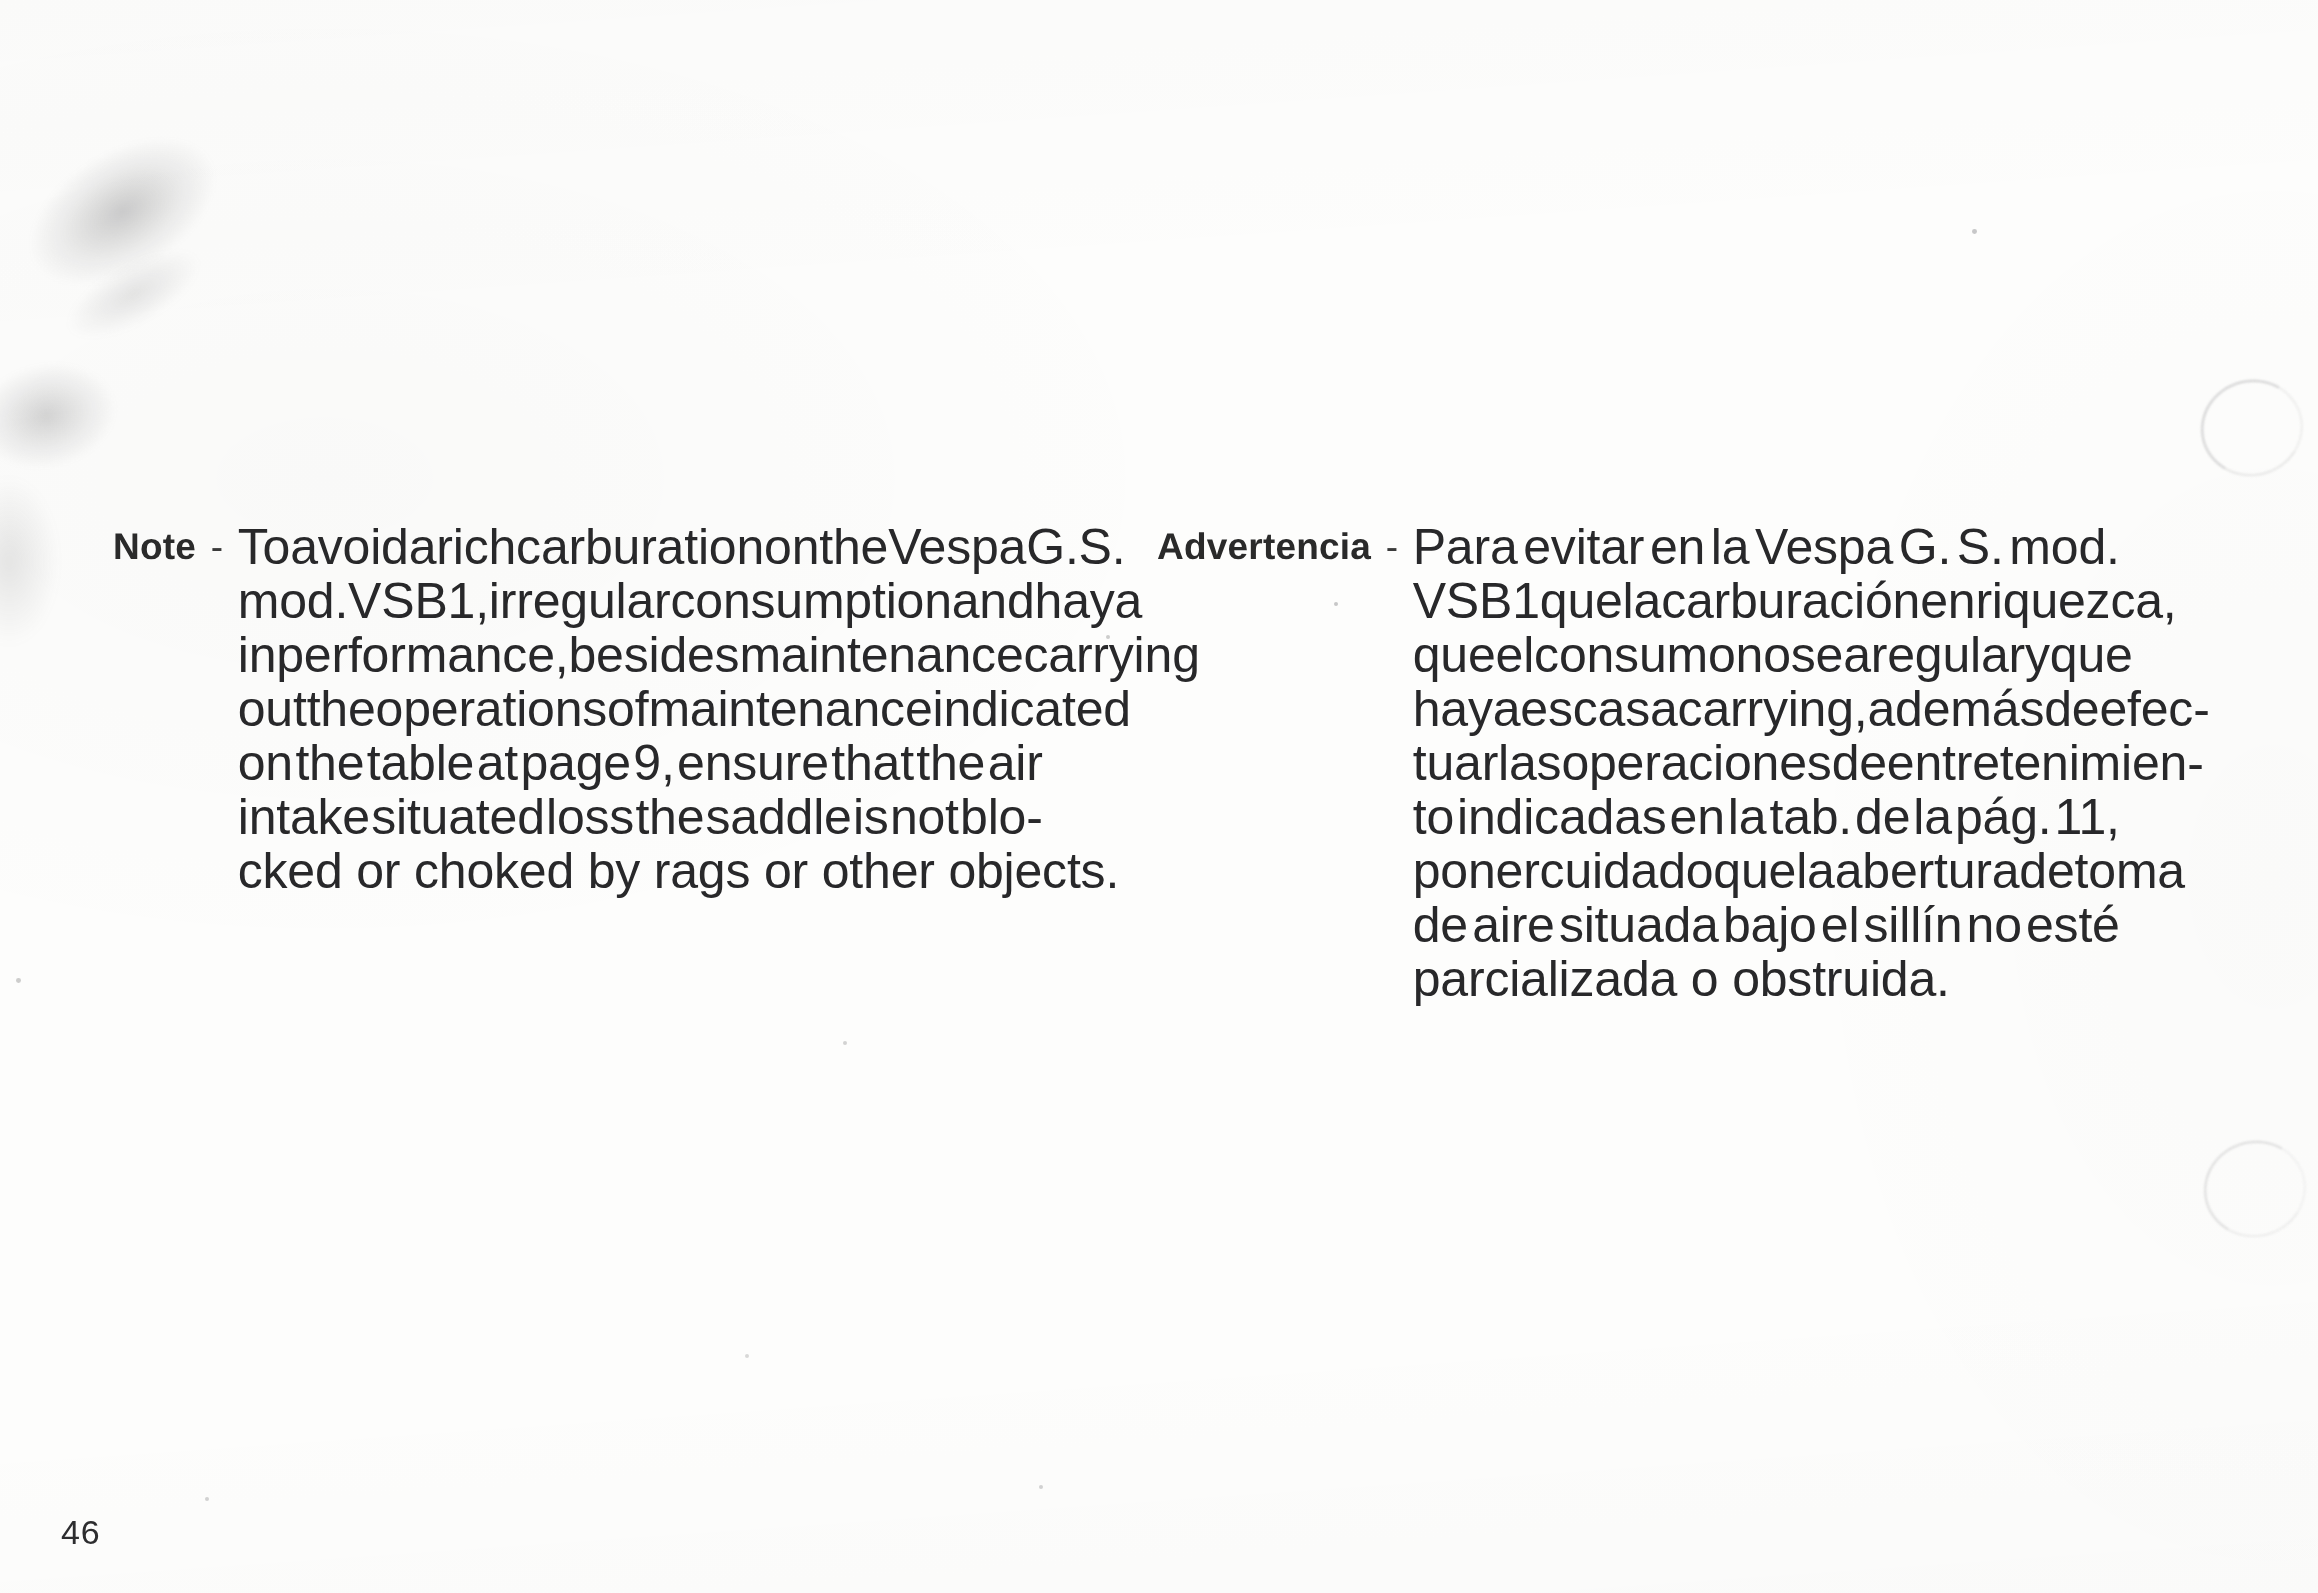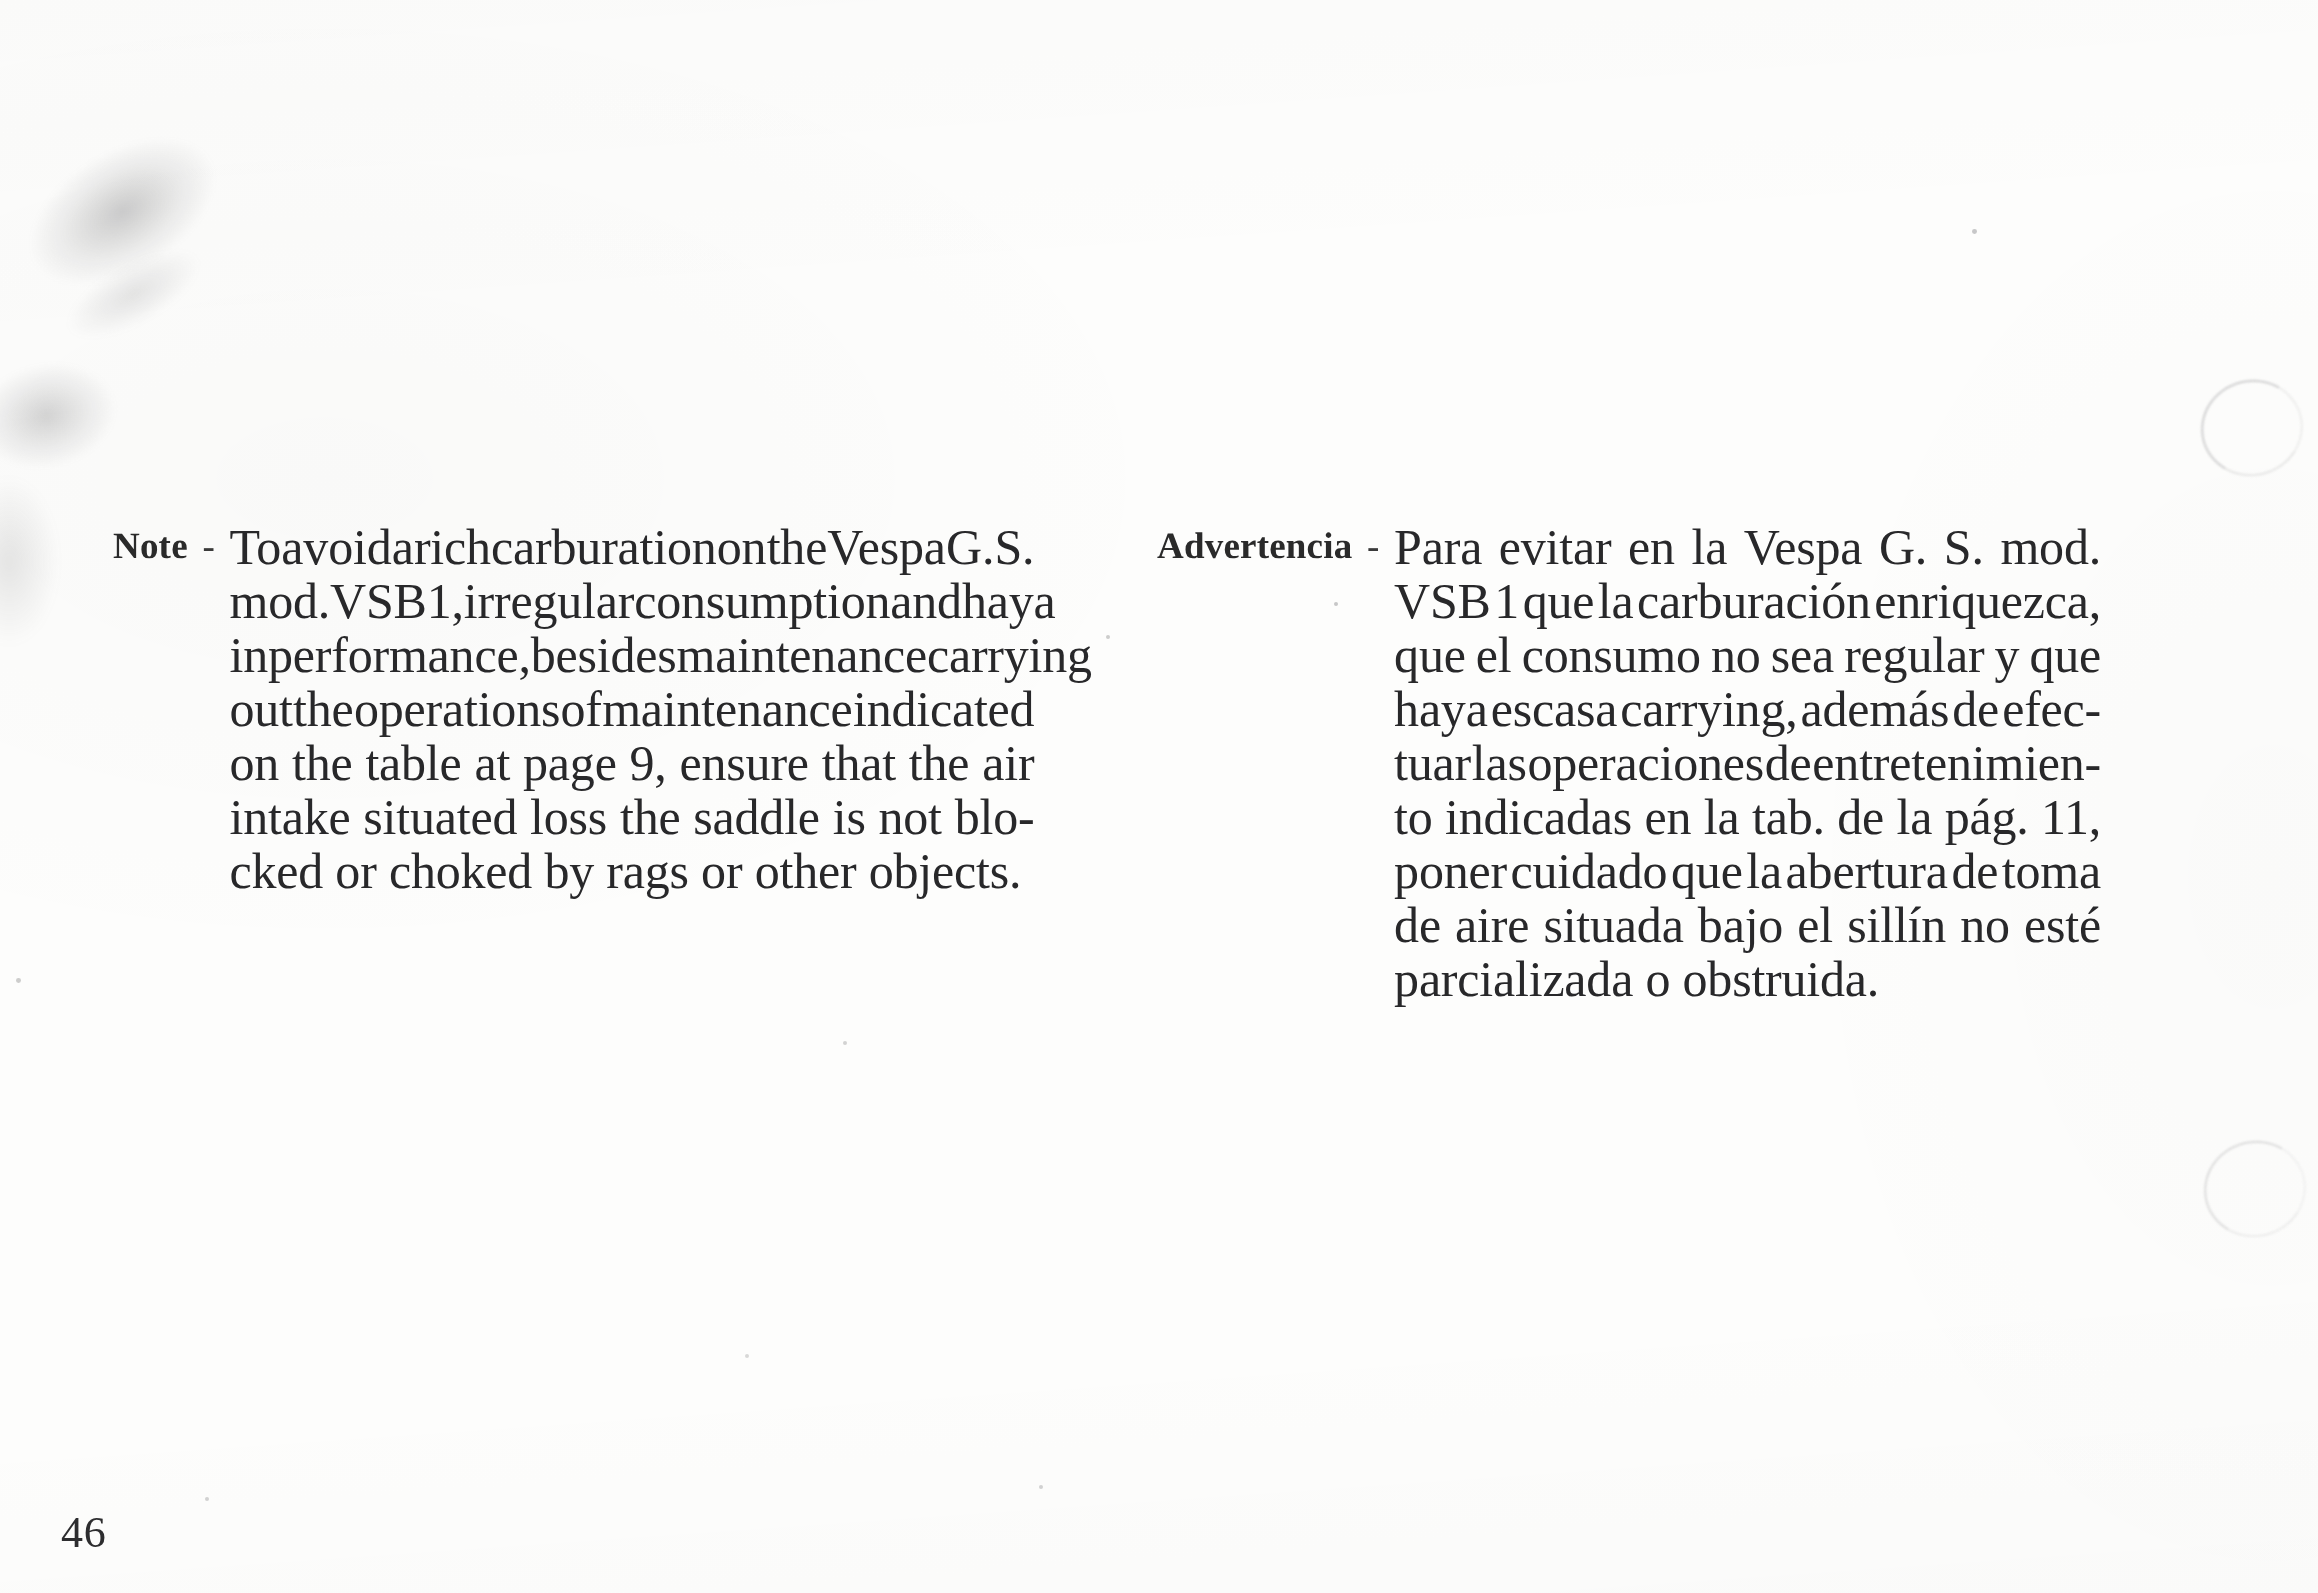--- a/index.html
+++ b/index.html
@@ -67,21 +67,21 @@
   }
   #ring-top   { left: 2201px; top: 380px; }
   #ring-bottom{ left: 2204px; top: 1141px; opacity: 0.72; }
 
   .speck { position: absolute; background: rgba(60,60,62,0.55); border-radius: 50%; pointer-events: none; }
 
   
   #content {
     position: absolute;
     left: 0; top: 0;
-    width: 2319px; height: 1380px; font-family: Liberation Serif, serif;
+    width: 2319px; height: 1380px;
   }
 
   .note-block {
     position: absolute;
     display: flex;
     align-items: flex-start;
   }
   #note-block-en { left: 113px; top: 520px; }
   #note-block-es { left: 1157px; top: 520px; }
 
@@ -122,21 +122,21 @@
   .note-body .txt-line.justify {
     display: flex;
     justify-content: space-between;
   }
   .note-body .txt-line.justify > span { white-space: pre; }
 
   #page-number {
     position: absolute;
     left: 61px;
     top: 1512px;
-    font-size: 44px;
+    font-size: 34px;
     line-height: 41px;
     color: #2d2d2f;
     letter-spacing: 0.8px;
   }
 </style>
 </head>
 <body>
 
 <div id="page">
 

